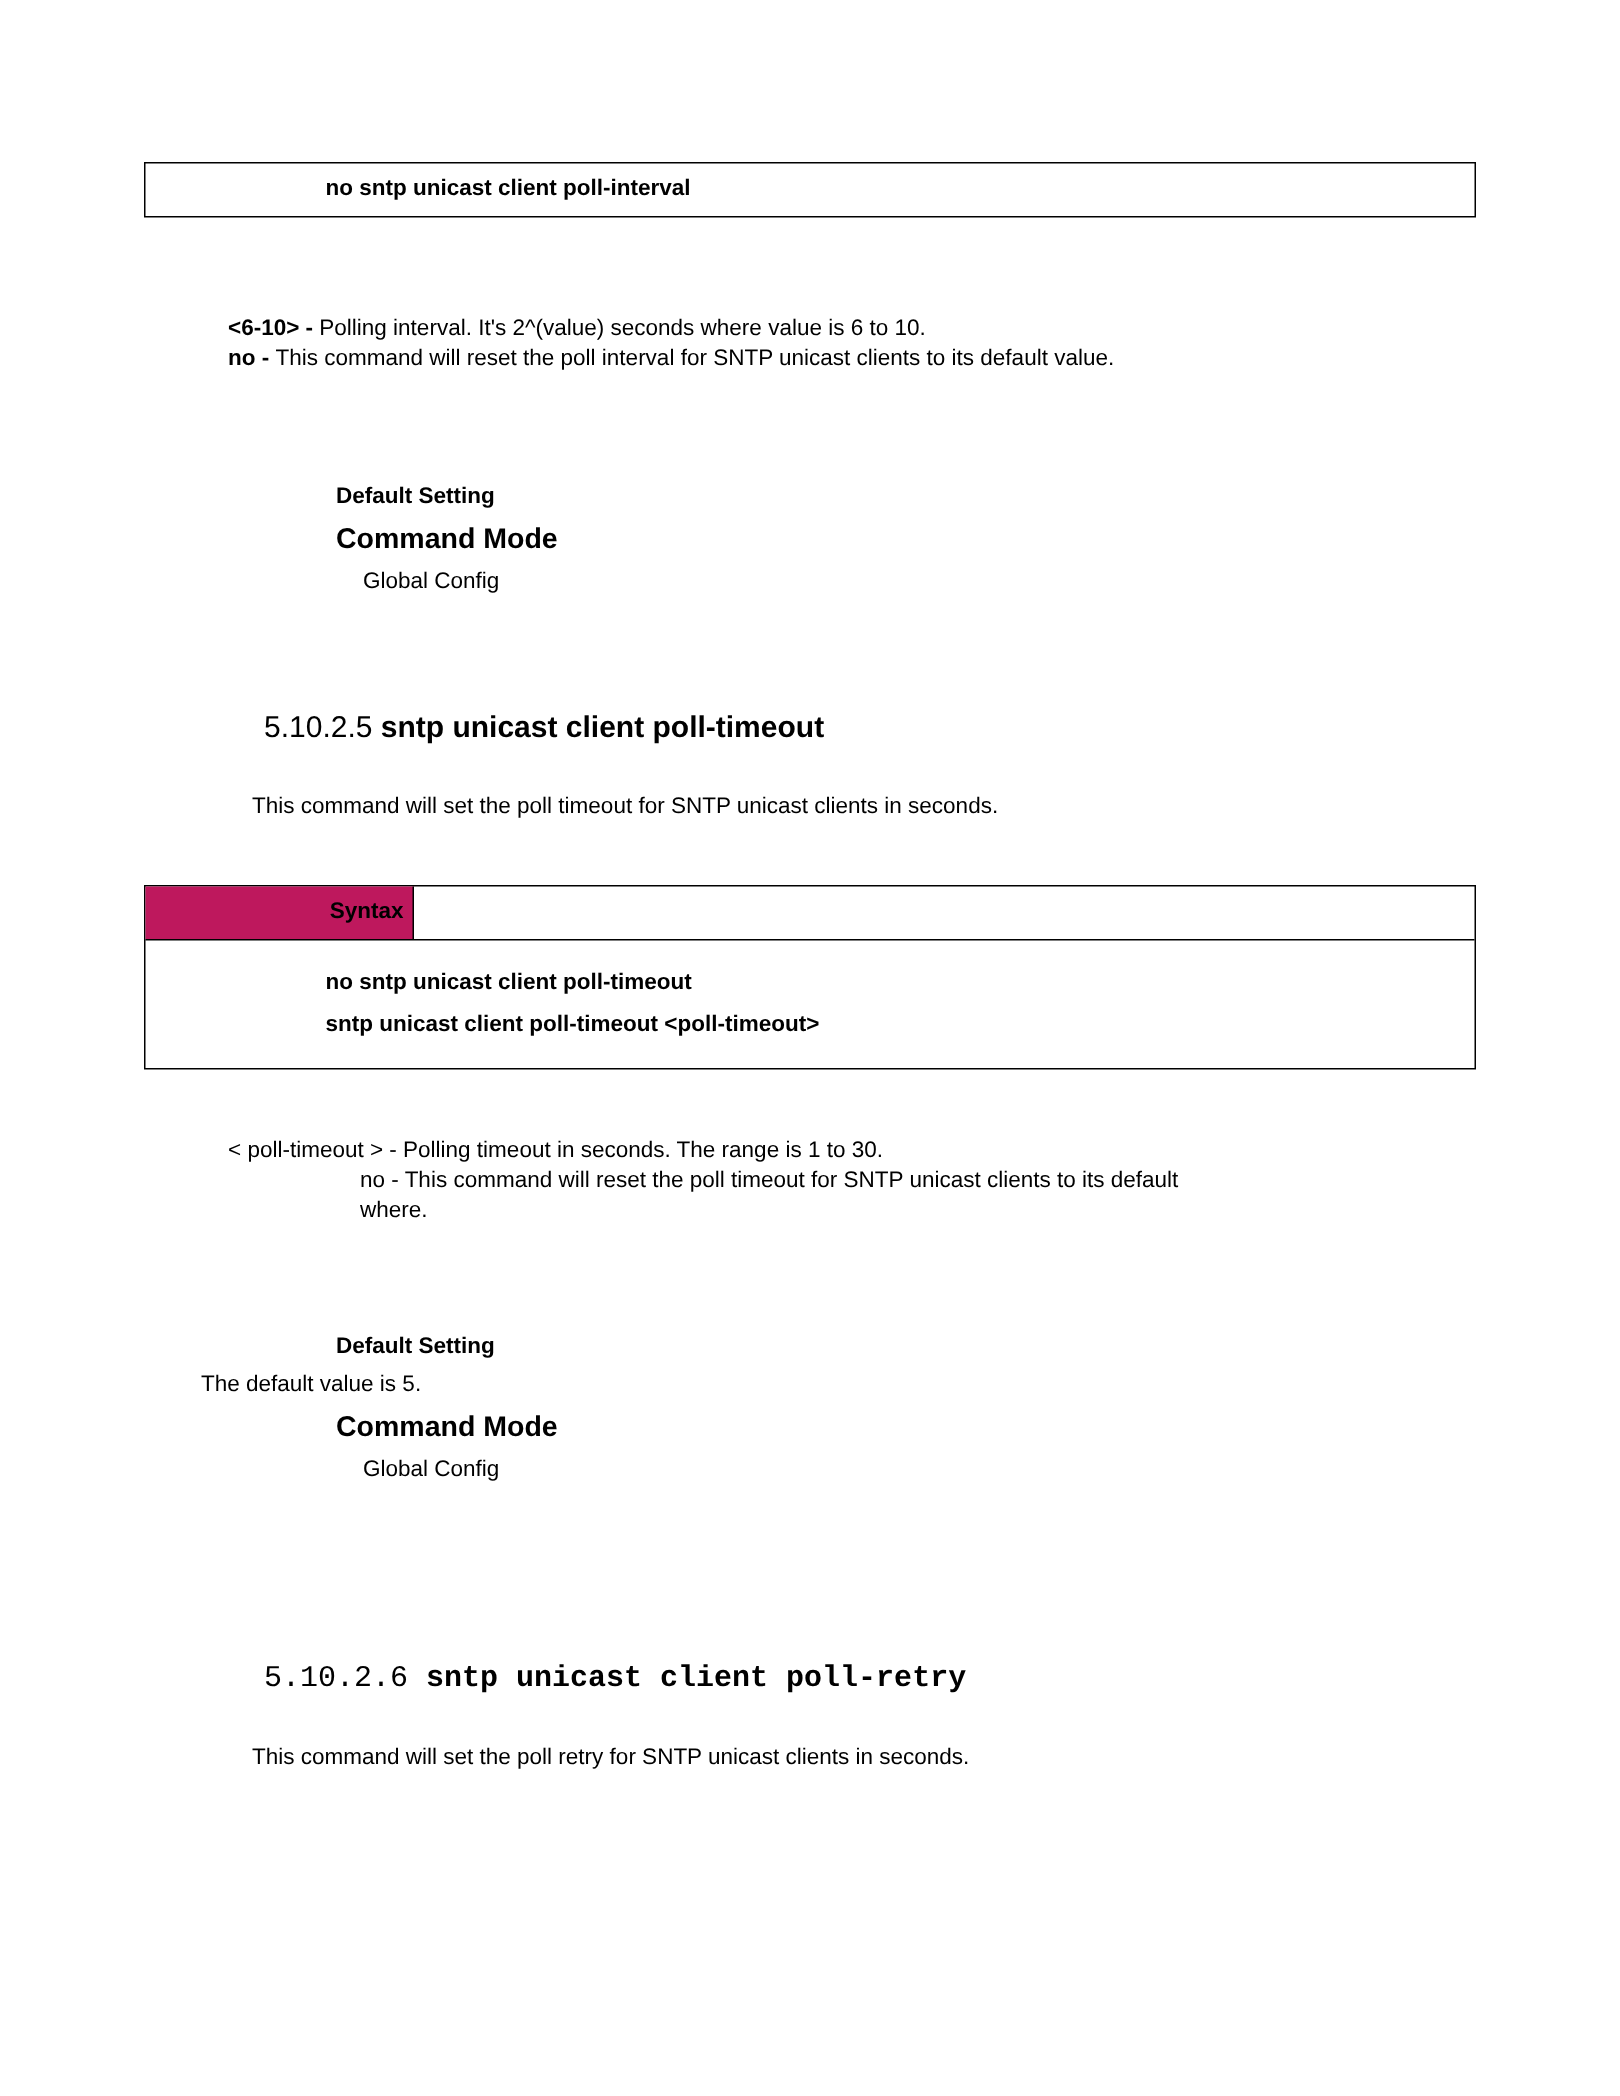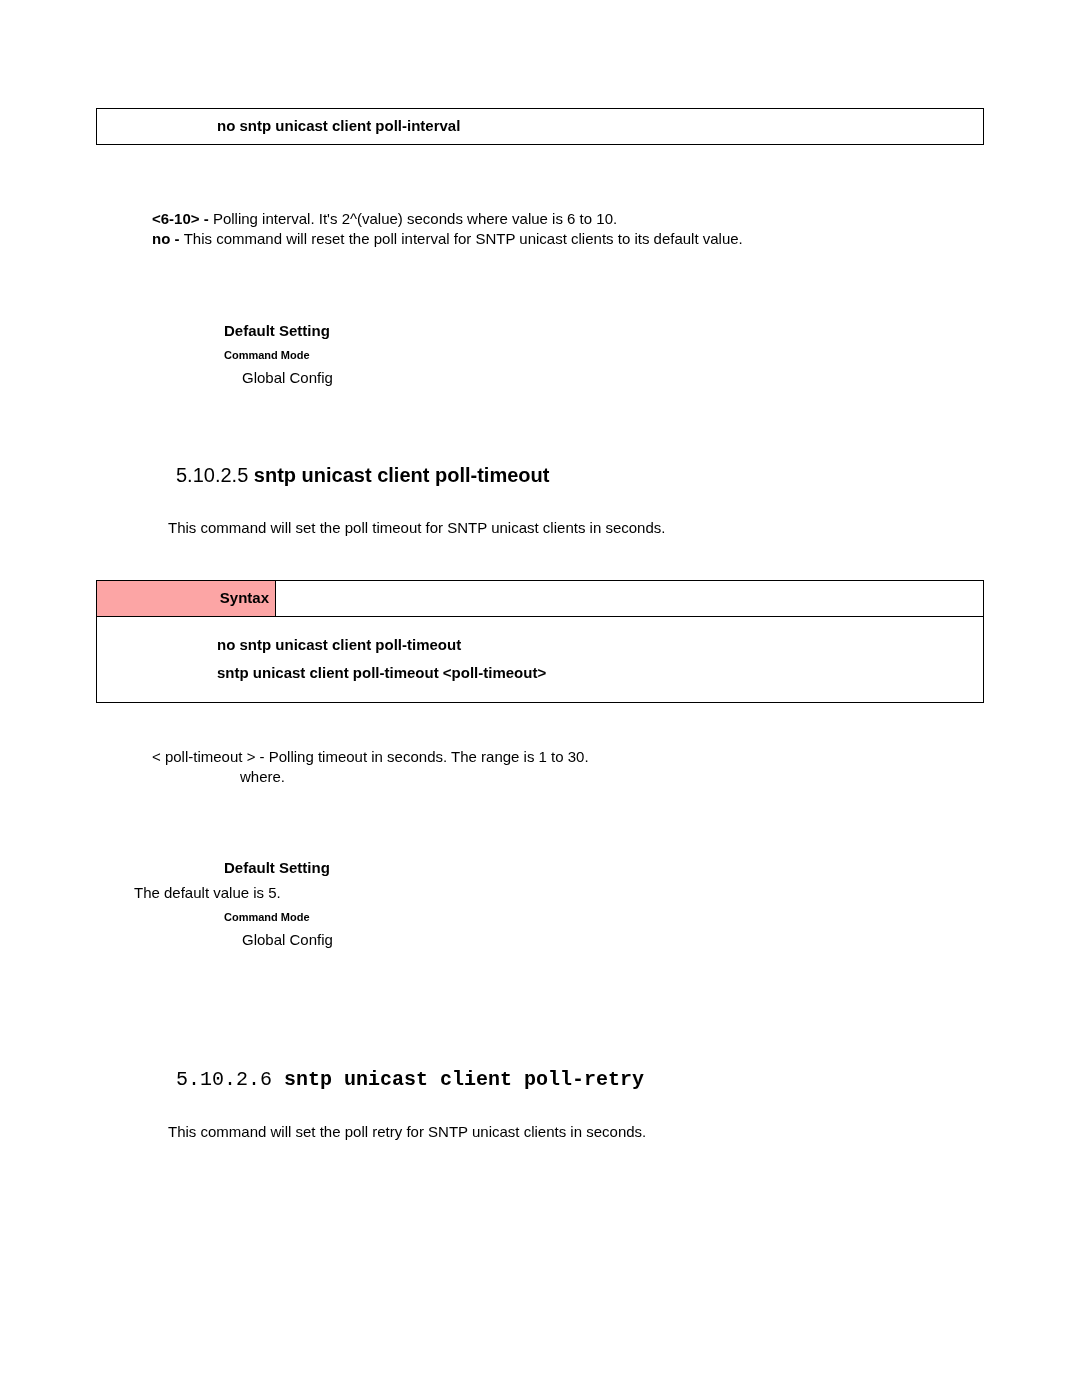--- a/index.html
+++ b/index.html
@@ -41,21 +41,21 @@
     margin-left: 128px;
     margin-top: 72px;
   }
   .subhead + .below {
     font-size: 15px;
     margin-left: 38px;
     margin-top: 8px;
   }
   .subhead2 {
     font-weight: bold;
-    font-size: 11px;
+    font-size: 19px;
     margin-left: 128px;
     margin-top: 10px;
   }
   .mode-val {
     font-size: 15px;
     margin-left: 146px;
     margin-top: 8px;
   }
 
   .section-title {
@@ -77,21 +77,21 @@
     margin-top: 44px;
     border: 1.5px solid #000;
   }
   .syntax-head {
     border-bottom: 1.5px solid #000;
     display: flex;
   }
   .syntax-head-cell {
     width: 172px;
     border-right: 1.5px solid #000;
-    background: #fca5a5;
+    background: #be185d;
     text-align: right;
     padding: 8px 6px 10px 0;
     font-weight: bold;
     font-size: 15px;
   }
   .syntax-body {
     padding: 14px 0 14px 120px;
     font-weight: bold;
     font-size: 15px;
     line-height: 1.9;
@@ -141,20 +141,21 @@
       <div class="syntax-head-cell">Syntax</div>
     </div>
     <div class="syntax-body">
       <div>no sntp unicast client poll-timeout</div>
       <div>sntp unicast client poll-timeout &lt;poll-timeout&gt;</div>
     </div>
   </div>
 
   <div class="para2">
     <span class="b">&lt; poll-timeout &gt; - </span><span>Polling timeout in seconds. The range is 1 to 30.</span><br>
+    <span class="indent"><span class="b">no - </span><span>This command will reset the poll timeout for SNTP unicast clients to its default </span></span>
     <span class="indent2">where.</span>
   </div>
 
   <div class="subhead">Default Setting</div>
   <div class="below">The default value is 5.</div>
   <div class="subhead2">Command Mode</div>
   <div class="mode-val">Global Config</div>
 
   <div class="section-title" style="margin-top:120px;font-family:Liberation Mono, monospace;">
     <span class="num">5.10.2.6 </span><span class="name">sntp unicast client poll-retry</span>

